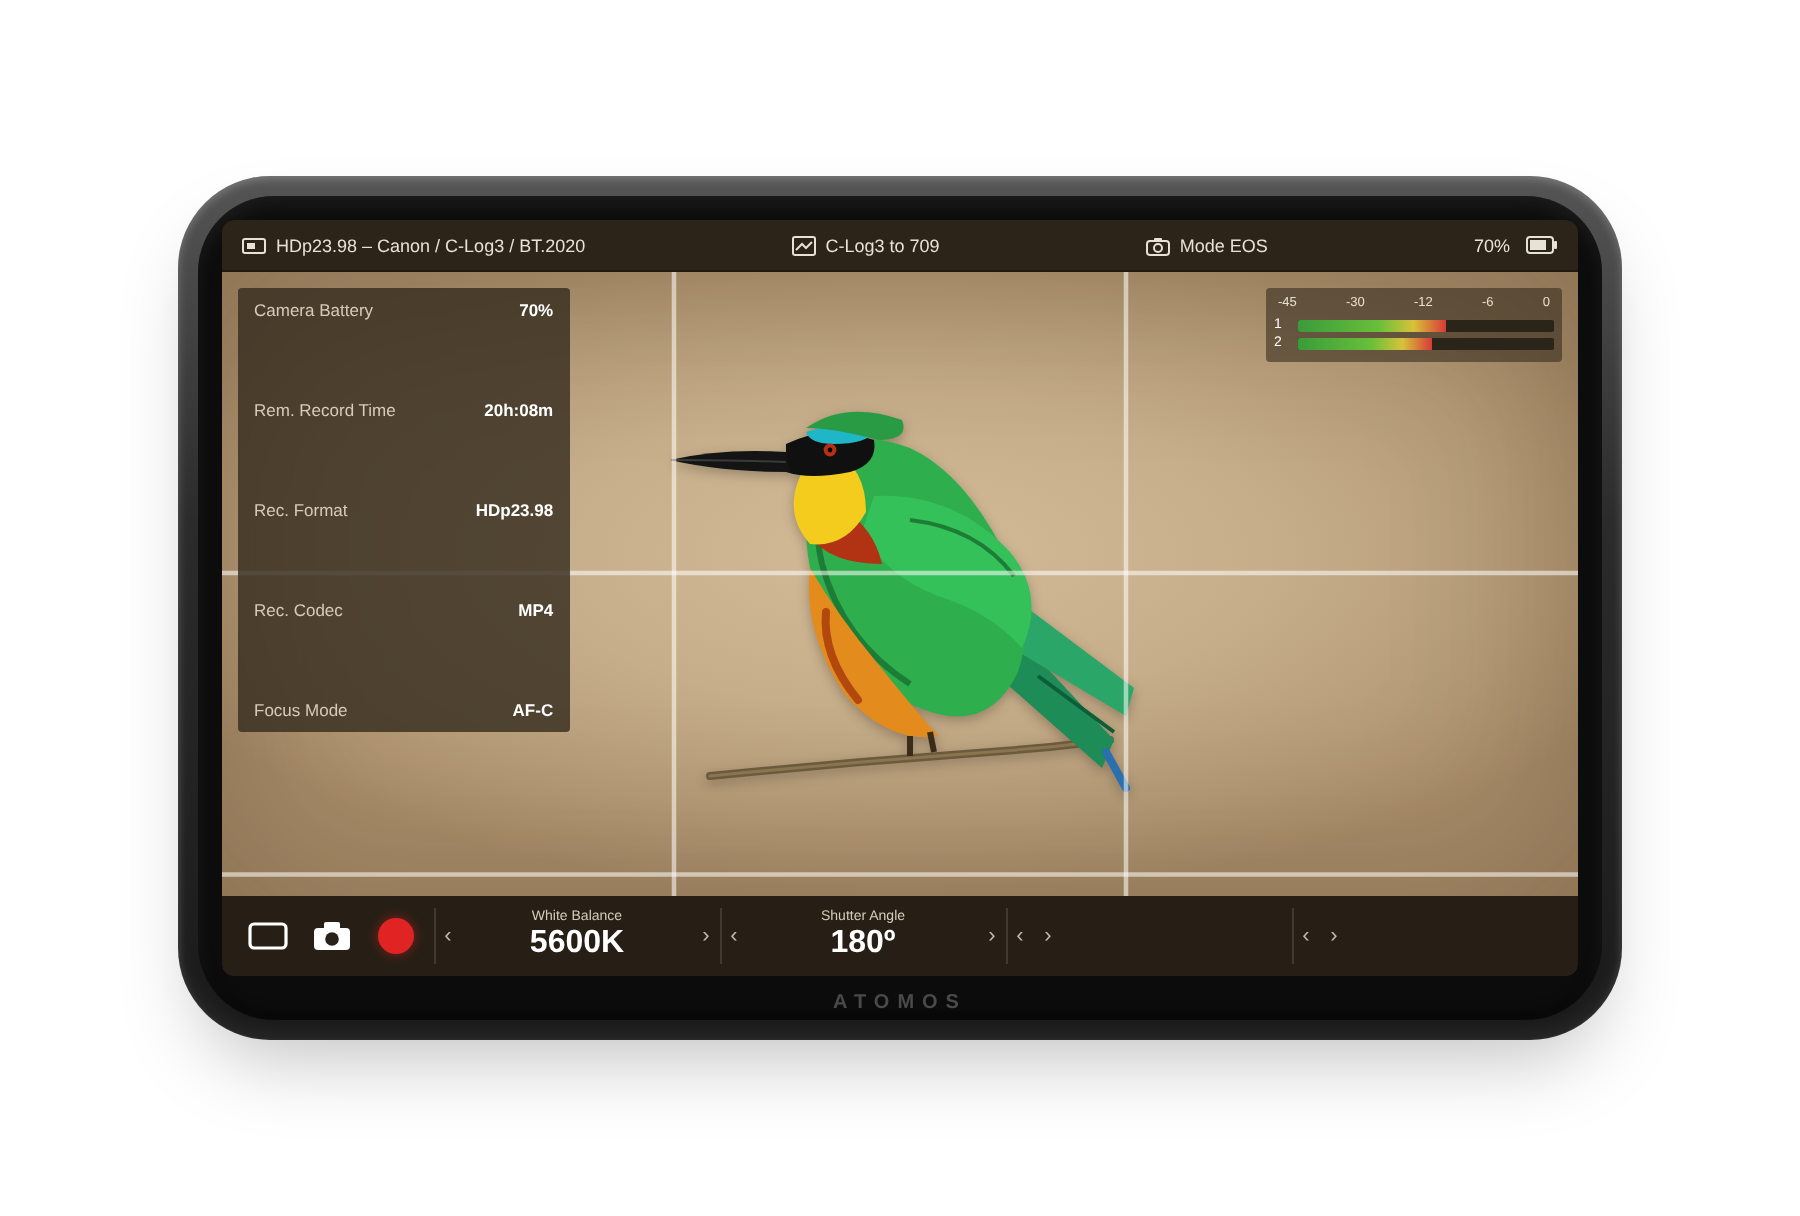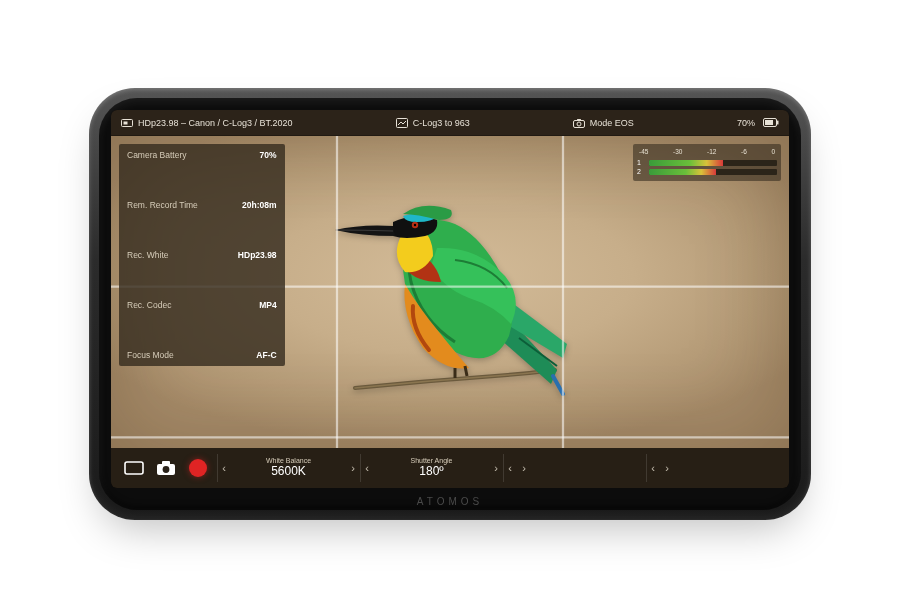--- a/index.html
+++ b/index.html
@@ -28,21 +28,21 @@
     box-shadow: inset 0 4px 10px rgba(255,255,255,.08), inset 0 -3px 6px rgba(0,0,0,.6);
     position: relative;
   }
   .brand {
     position: absolute;
     bottom: 3px; left: 0; right: 0;
     text-align: center;
     color: #4a4a4a;
     font-size: 10px;
     letter-spacing: 4px;
-    font-weight: 400;
+    font-weight: 700;
   }
 
   
   .screen {
     width: 100%; height: 100%;
     border-radius: 6px;
     overflow: hidden;
     position: relative;
     display: flex; flex-direction: column;
     background: #000;
@@ -128,21 +128,21 @@
     position: relative; z-index:5;
   }
   .bb-left { display:flex; align-items:center; gap:10px; padding:0 8px 0 12px; }
   .bb-icon { display:flex; align-items:center; justify-content:center; width:22px; height:22px; color:#fff; }
   .rec-btn { width:18px; height:18px; border-radius:50%; background:#e02424; box-shadow:0 0 6px rgba(224,36,36,.5);}
   .bb-params { flex:1; display:flex; }
   .param { flex:1; display:flex; align-items:center; position:relative; }
   .param::before { content:""; position:absolute; left:0; top:6px; bottom:6px; width:1px; background:rgba(255,255,255,.12);}
   .param-inner { flex:1; text-align:center; }
   .param .hdr { font-size:7px; color:#d6ccb9; display:block; line-height:1;}
-  .param .val { font-size:12px; font-weight:400; line-height:1.2;}
+  .param .val { font-size:16px; font-weight:700; line-height:1.2;}
   .chev { width:14px; color:#e8e1d2; display:flex; align-items:center; justify-content:center; font-size:11px; opacity:.8;}
 </style>
 </head>
 <body>
 
 <div class="device">
   <div class="inner-rim">
 
     <div class="screen">
 
@@ -157,21 +157,21 @@
           <span>HDp23.98 – Canon / C-Log3 / BT.2020</span>
         </div>
         <div class="spacer"></div>
         <div class="chip">
           <span>
             <svg width="12" height="10" viewBox="0 0 12 10">
                 <rect x="0.5" y="0.5" width="11" height="9" rx="1" fill="none" stroke="#e7e1d6"></rect>
                 <path d="M2 7 L5 4 L7 6 L10 3" fill="none" stroke="#e7e1d6"></path>
               </svg>
           </span>
-          <span>C-Log3 to 963</span>
+          <span>C-Log3 to 709</span>
         </div>
         <div class="spacer"></div>
         <div class="chip">
           <span>
             <svg width="12" height="10" viewBox="0 0 12 10">
                 <rect x="0.5" y="2.5" width="11" height="7" rx="1.5" fill="none" stroke="#e7e1d6"></rect>
                 <circle cx="6" cy="6" r="2" fill="none" stroke="#e7e1d6"></circle>
                 <rect x="4" y="1" width="4" height="2" rx="0.5" fill="#e7e1d6"></rect>
               </svg>
           </span>
@@ -238,21 +238,21 @@
           <line x1="200" y1="0" x2="200" y2="200"></line>
           <line x1="0" y1="66.6" x2="300" y2="66.6"></line>
           <line x1="0" y1="133.3" x2="300" y2="133.3"></line>
         </svg>
 
         <div class="info-panel">
           <span class="label">Camera Battery</span>
           <span class="value">70%</span>
           <span class="label">Rem. Record Time</span>
           <span class="value"><span>20h:08m</span></span>
-          <span class="label">Rec. White</span>
+          <span class="label">Rec. Format</span>
           <span class="value">HDp23.98</span>
           <span class="label">Rec. Codec</span>
           <span class="value">MP4</span>
           <span class="label">Focus Mode</span>
           <span class="value">AF-C</span>
         </div>
 
         <div class="audio-meters">
           <div class="ticks">
             <span>-45</span>

